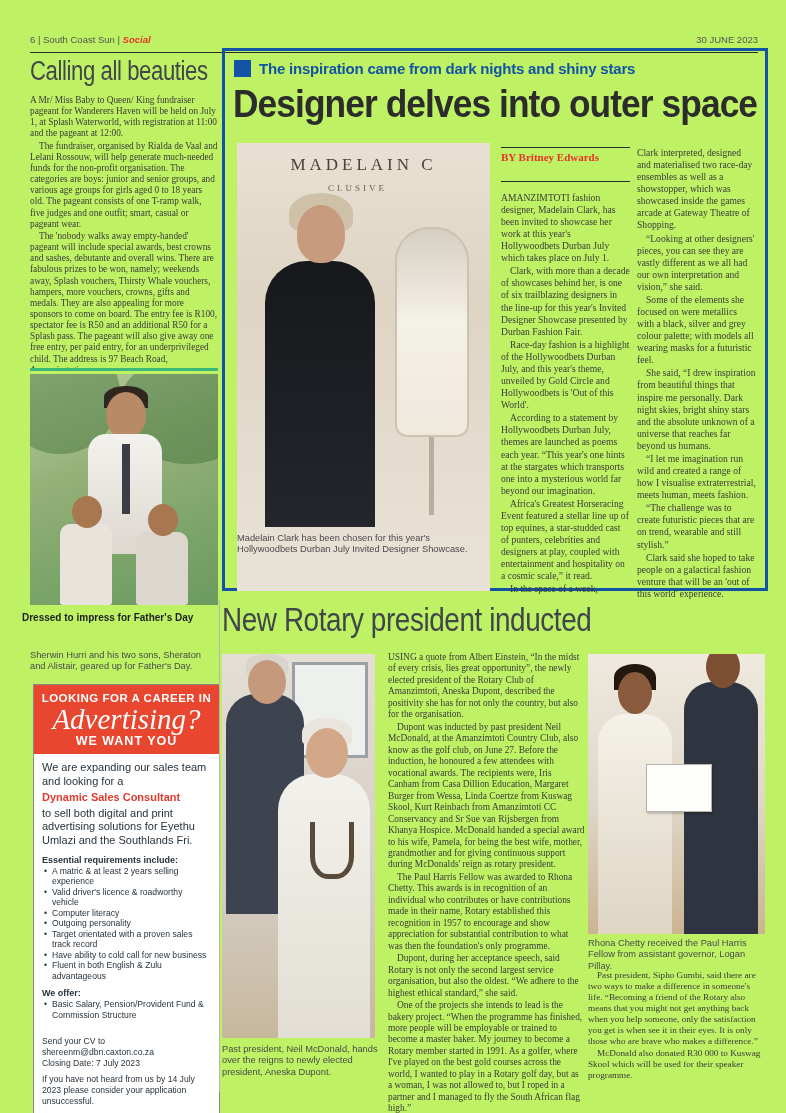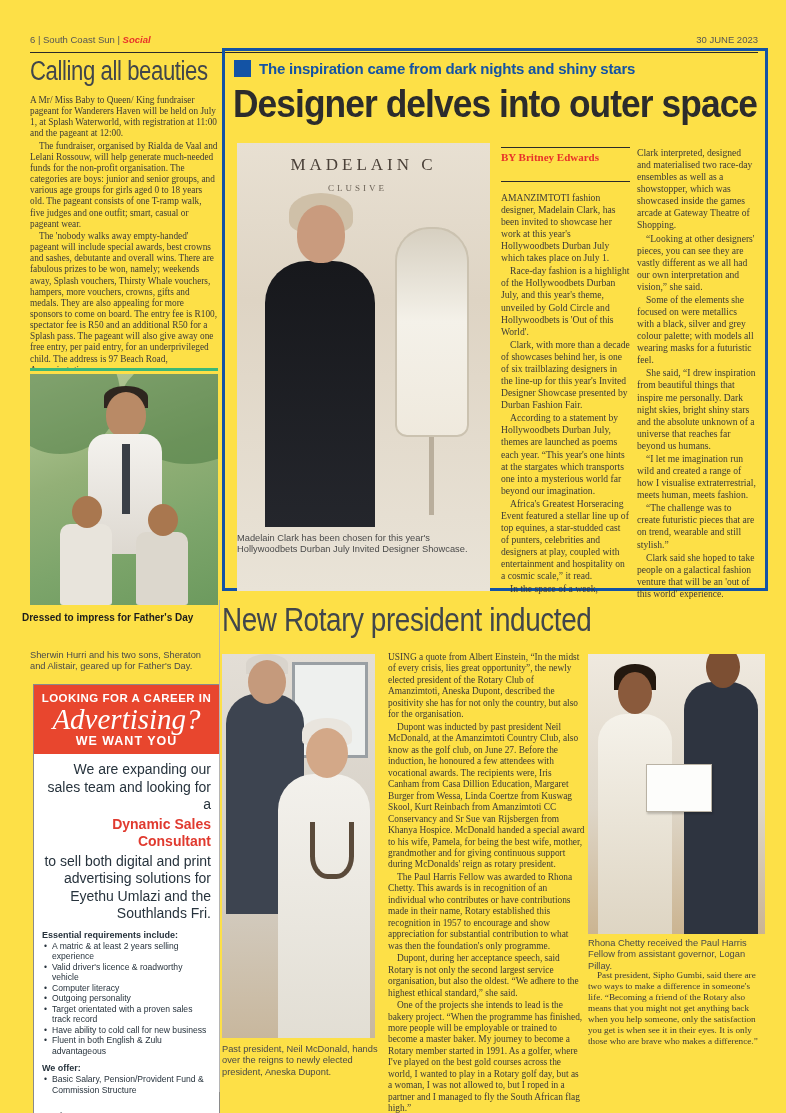--- a/index.html
+++ b/index.html
@@ -1,16 +1,16 @@
 <!DOCTYPE html>
 <html><head>
 <meta charset="utf-8">
 <style>
   html,body{margin:0;padding:0;background:#ffffff;}
-  #page{position:relative;width:786px;height:1113px;background:#fde047;overflow:hidden;
+  #page{position:relative;width:786px;height:1113px;background:#bef264;overflow:hidden;
         font-family:"Liberation Sans",sans-serif;color:#333;}
   
   .hdr{position:absolute;left:30px;top:32px;width:728px;height:20px;
        border-bottom:1.5px solid #2a2a2a;font-size:9.5px;color:#555;}
   .hdr .left{position:absolute;left:0;top:2px;}
   .hdr .section{color:#e8312a;font-style:italic;font-weight:bold;}
   .hdr .date{position:absolute;right:0;top:2px;color:#555;}
   
   .serif{font-family:"Liberation Serif",serif;color:#3c3a38;text-align:left;}
   .serif p{margin:0 0 1px 0;}
@@ -37,21 +37,21 @@
   .fd-head{position:absolute;left:22px;top:612px;width:188px;font-size:10px;font-weight:bold;
        color:#1d1d1d;line-height:1.15;}
   .fd-cap{position:absolute;left:30px;top:650px;width:188px;}
   
   .ad{position:absolute;left:33px;top:684px;width:185px;border:1px solid #8a8a8a;background:#fff;}
   .ad-head{background:#e8462e;color:#fff;text-align:center;padding:7px 4px 6px 4px;}
   .ad-head .l1{font-size:11.5px;font-weight:bold;letter-spacing:.5px;}
   .ad-head .script{font-family:"Liberation Serif",serif;font-style:italic;font-size:29px;line-height:1.05;}
   .ad-head .l3{font-size:12.5px;font-weight:bold;letter-spacing:1px;}
   .ad-body{padding:7px 8px 6px 8px;color:#27333d;}
-  .ad-body .center{text-align:right;font-size:14px;line-height:1.25;}
+  .ad-body .center{text-align:left;font-size:11px;line-height:1.25;}
   .ad-role{color:#e03a2f;font-weight:bold;font-size:12.5px;margin:2px 0;}
   .ad-sec{font-weight:bold;font-size:9px;margin:7px 0 1px 0;}
   .ad ul{margin:0;padding:0 0 0 2px;list-style:none;font-size:8.6px;line-height:1.22;}
   .ad ul li{padding-left:8px;position:relative;}
   .ad ul li::before{content:"•";position:absolute;left:0;top:0;}
   .ad-foot{font-size:8.6px;line-height:1.25;margin-top:16px;}
   .ad-note{font-size:8.6px;line-height:1.25;margin-top:6px;}
   .logos{display:flex;align-items:flex-end;gap:6px;margin-top:8px;flex-wrap:wrap;}
   .caxton-c{width:36px;height:36px;position:relative;
        background:linear-gradient(45deg,#f15a29 25%,#e8432a 25% 50%,#f7931e 50% 75%,#d9372a 75%);}
@@ -225,22 +225,22 @@
       <div class="pm-stand"></div>
       <div class="pm-woman-body"></div>
       <div class="pm-woman-hair"></div>
       <div class="pm-woman-head"></div>
     </div>
     <div class="pm-caption caption">Madelain Clark has been chosen for this year's Hollywoodbets Durban July Invited Designer Showcase.</div>
 
     <div class="d-col d-col1 serif">
       <div class="byline">BY Britney Edwards</div>
       <p>AMANZIMTOTI fashion designer, Madelain Clark, has been invited to showcase her work at this year's Hollywoodbets Durban July which takes place on July 1.</p>
+      <p class="ind">Clark, with more than a decade of showcases behind her, is one of six trailblazing designers in the line-up for this year's Invited Designer Showcase presented by Durban Fashion Fair.</p>
       <p class="ind">Race-day fashion is a highlight of the Hollywoodbets Durban July, and this year's theme, unveiled by Gold Circle and Hollywoodbets is 'Out of this World'.</p>
-      <p class="ind">Clark, with more than a decade of showcases behind her, is one of six trailblazing designers in the line-up for this year's Invited Designer Showcase presented by Durban Fashion Fair.</p>
       <p class="ind">According to a statement by Hollywoodbets Durban July, themes are launched as poems each year. “This year's one hints at the stargates which transports one into a mysterious world far beyond our imagination.</p>
       <p class="ind">Africa's Greatest Horseracing Event featured a stellar line up of top equines, a star-studded cast of punters, celebrities and designers at play, coupled with entertainment and hospitality on a cosmic scale,” it read.</p>
       <p class="ind">In the space of a week,</p>
     </div>
 
     <div class="d-col d-col2 serif">
       <p>Clark interpreted, designed and materialised two race-day ensembles as well as a showstopper, which was showcased inside the games arcade at Gateway Theatre of Shopping.</p>
       <p class="ind">“Looking at other designers' pieces, you can see they are vastly different as we all had our own interpretation and vision,” she said.</p>
       <p class="ind">Some of the elements she focused on were metallics with a black, silver and grey colour palette; with models all wearing masks for a futuristic feel.</p>
       <p class="ind">She said, “I drew inspiration from beautiful things that inspire me personally. Dark night skies, bright shiny stars and the absolute unknown of a universe that reaches far beyond us humans.</p>
@@ -280,16 +280,17 @@
       <div class="pr-woman-hair"></div>
       <div class="pr-woman-head"></div>
       <div class="pr-man"></div>
       <div class="pr-man-head"></div>
       <div class="pr-cert"></div>
     </div>
     <div class="pr-caption caption">Rhona Chetty received the Paul Harris Fellow from assistant governor, Logan Pillay.</div>
 
     <div class="r-col2 serif">
       <p class="ind">Past president, Sipho Gumbi, said there are two ways to make a difference in someone's life. “Becoming a friend of the Rotary also means that you might not get anything back when you help someone, only the satisfaction you get is when see it in their eyes. It is only those who are brave who makes a difference.”</p>
+      <p class="ind">McDonald also donated R30 000 to Kuswag Skool which will be used for their speaker programme.</p>
     </div>
   </div>
 
 </div>
 
 </body></html>

